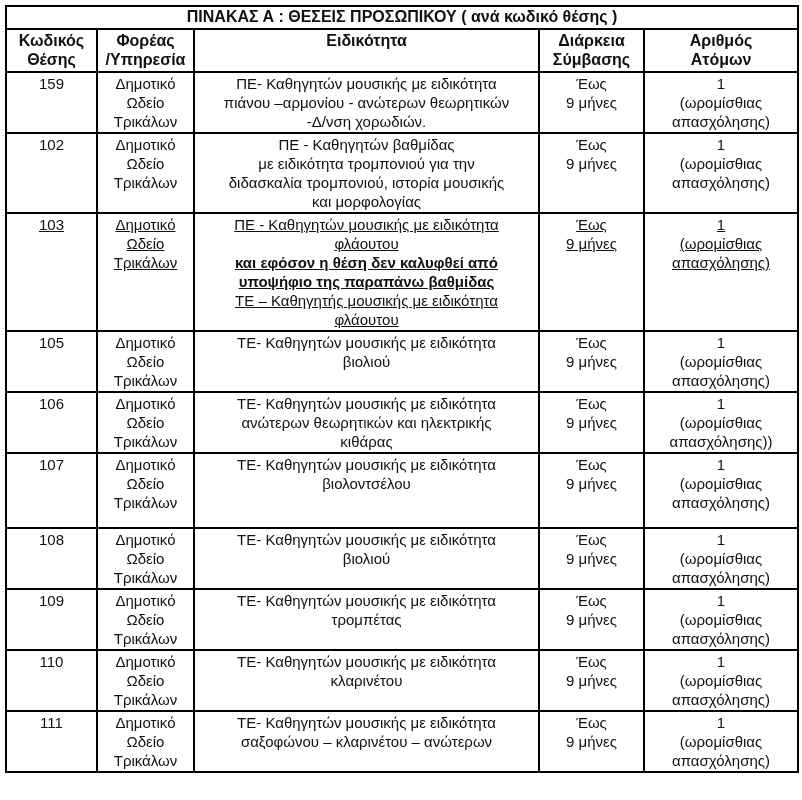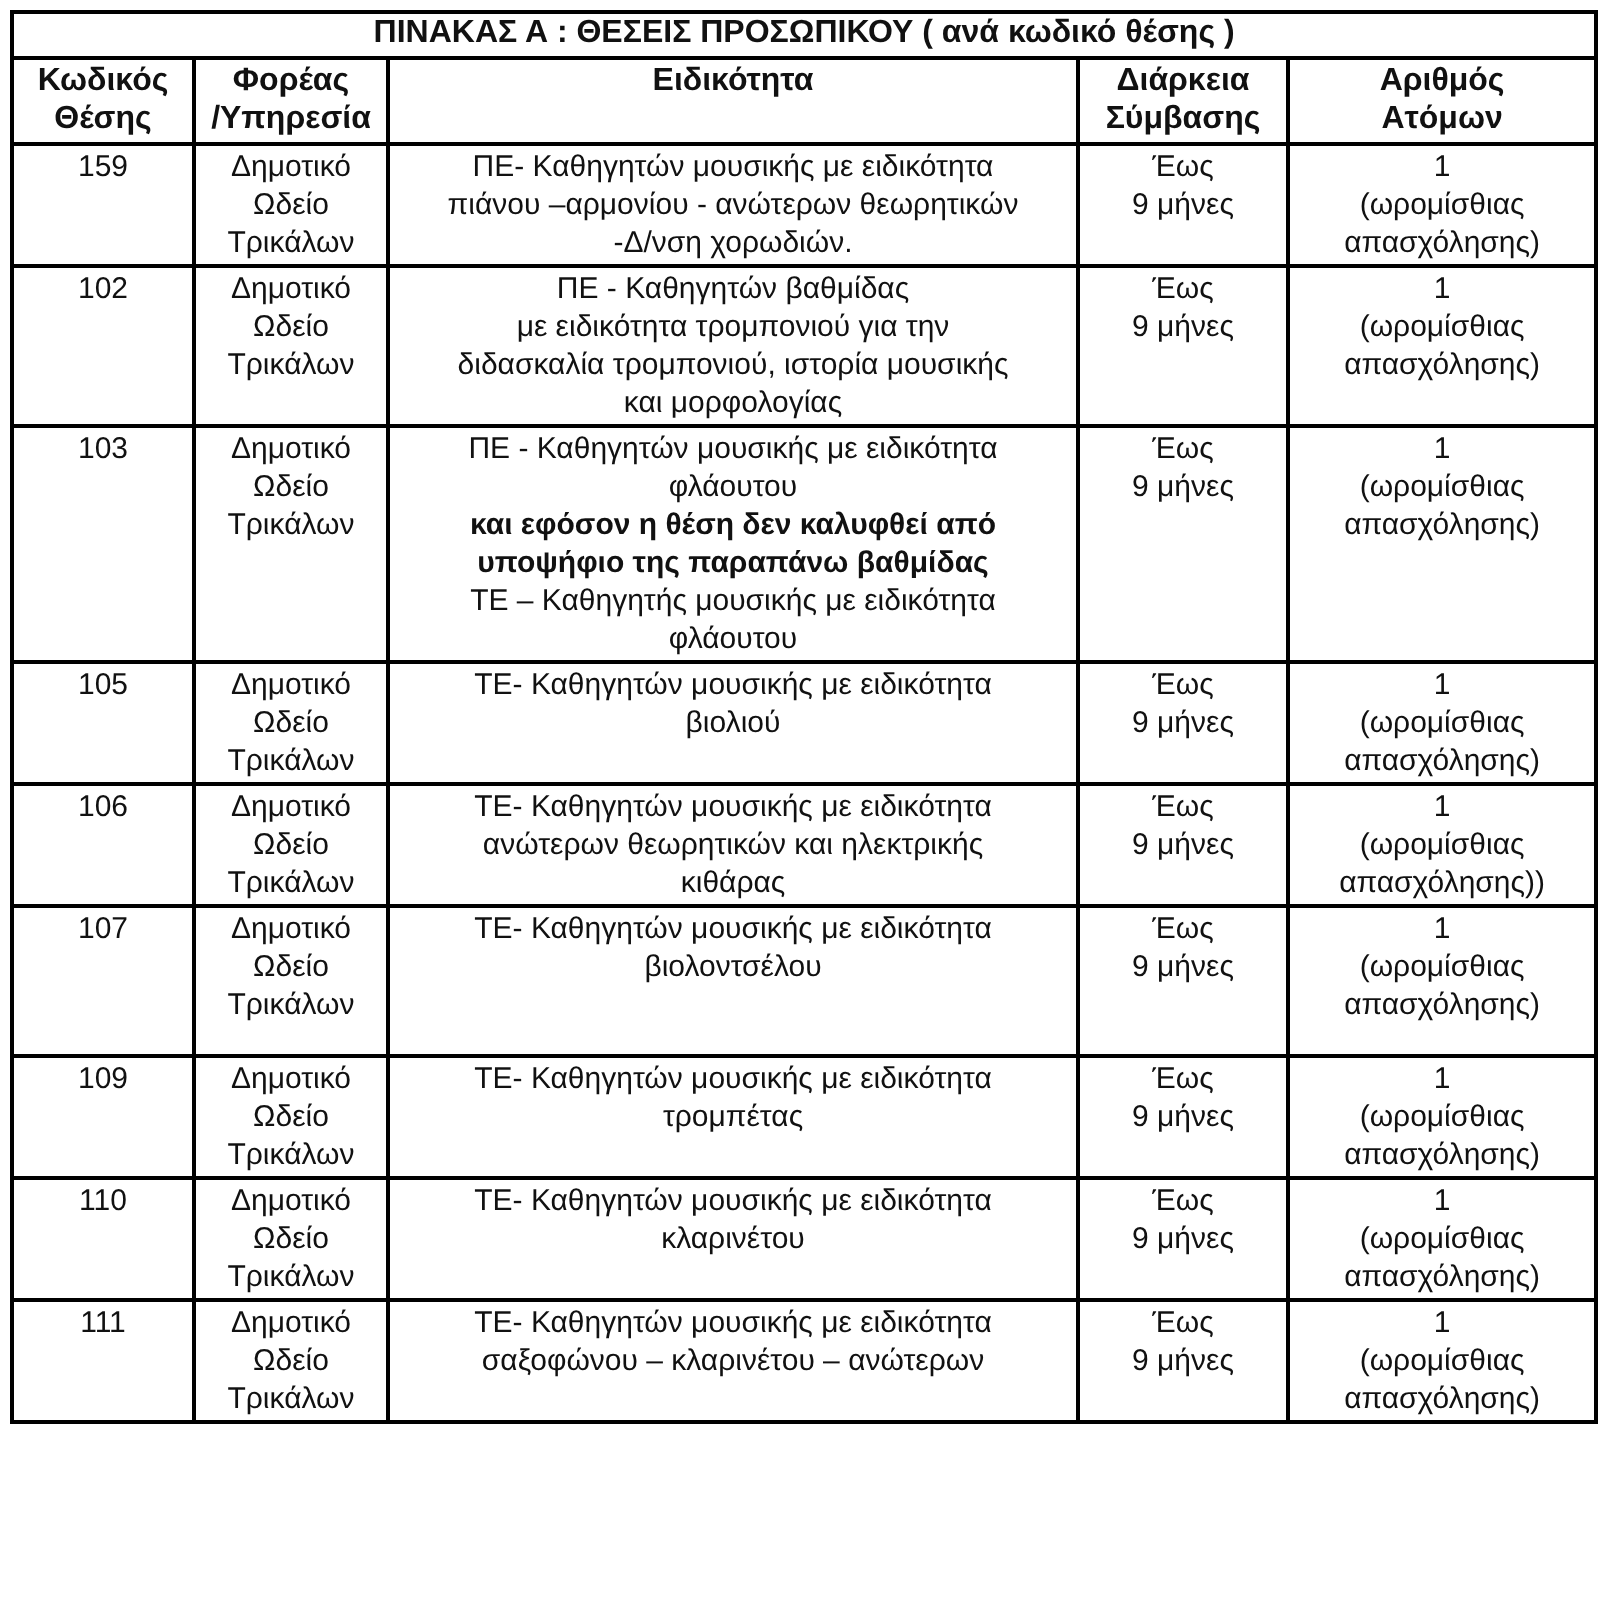--- a/index.html
+++ b/index.html
@@ -44,21 +44,21 @@
     font-weight: bold;
     font-size: 16px;
     line-height: 19px;
     height: 39px;
   }
   td.c-spec div { text-align: center; }
   td.c-spec div.bold { font-weight: bold; }
   
   tbody tr:nth-child(1)  { height: 60px; }
   tbody tr:nth-child(2)  { height: 74px; }
-  tbody tr:nth-child(3)  { height: 110px; }
+  tbody tr:nth-child(3)  { height: 110px; text-decoration: underline; }
   tbody tr:nth-child(4)  { height: 60px; }
   tbody tr:nth-child(5)  { height: 60px; padding-left: 26px; }
   tbody tr:nth-child(6)  { height: 75px; }
   tbody tr:nth-child(7)  { height: 60px; }
   tbody tr:nth-child(8)  { height: 60px; }
   tbody tr:nth-child(9)  { height: 60px; }
   tbody tr:nth-child(10) { height: 56px; }
   tbody tr:nth-child(11) { height: 52px; }
 </style>
 </head>
@@ -155,20 +155,32 @@
 Ωδείο
 Τρικάλων</td>
     <td class="c-spec"><div>ΤΕ- Καθηγητών μουσικής με ειδικότητα</div><div>βιολοντσέλου</div></td>
     <td class="c-dur">Έως
 9 μήνες</td>
     <td class="c-count">1
 (ωρομίσθιας
 απασχόλησης)</td>
   </tr>
       <tr>
+    <td class="c-code">108</td>
+    <td class="c-agency">Δημοτικό
+Ωδείο
+Τρικάλων</td>
+    <td class="c-spec"><div>ΤΕ- Καθηγητών μουσικής  με ειδικότητα</div><div>βιολιού</div></td>
+    <td class="c-dur">Έως
+9 μήνες</td>
+    <td class="c-count">1
+(ωρομίσθιας
+απασχόλησης)</td>
+  </tr>
+      <tr>
     <td class="c-code">109</td>
     <td class="c-agency">Δημοτικό
 Ωδείο
 Τρικάλων</td>
     <td class="c-spec"><div>ΤΕ- Καθηγητών μουσικής  με ειδικότητα</div><div>τρομπέτας</div></td>
     <td class="c-dur">Έως
 9 μήνες</td>
     <td class="c-count">1
 (ωρομίσθιας
 απασχόλησης)</td>

